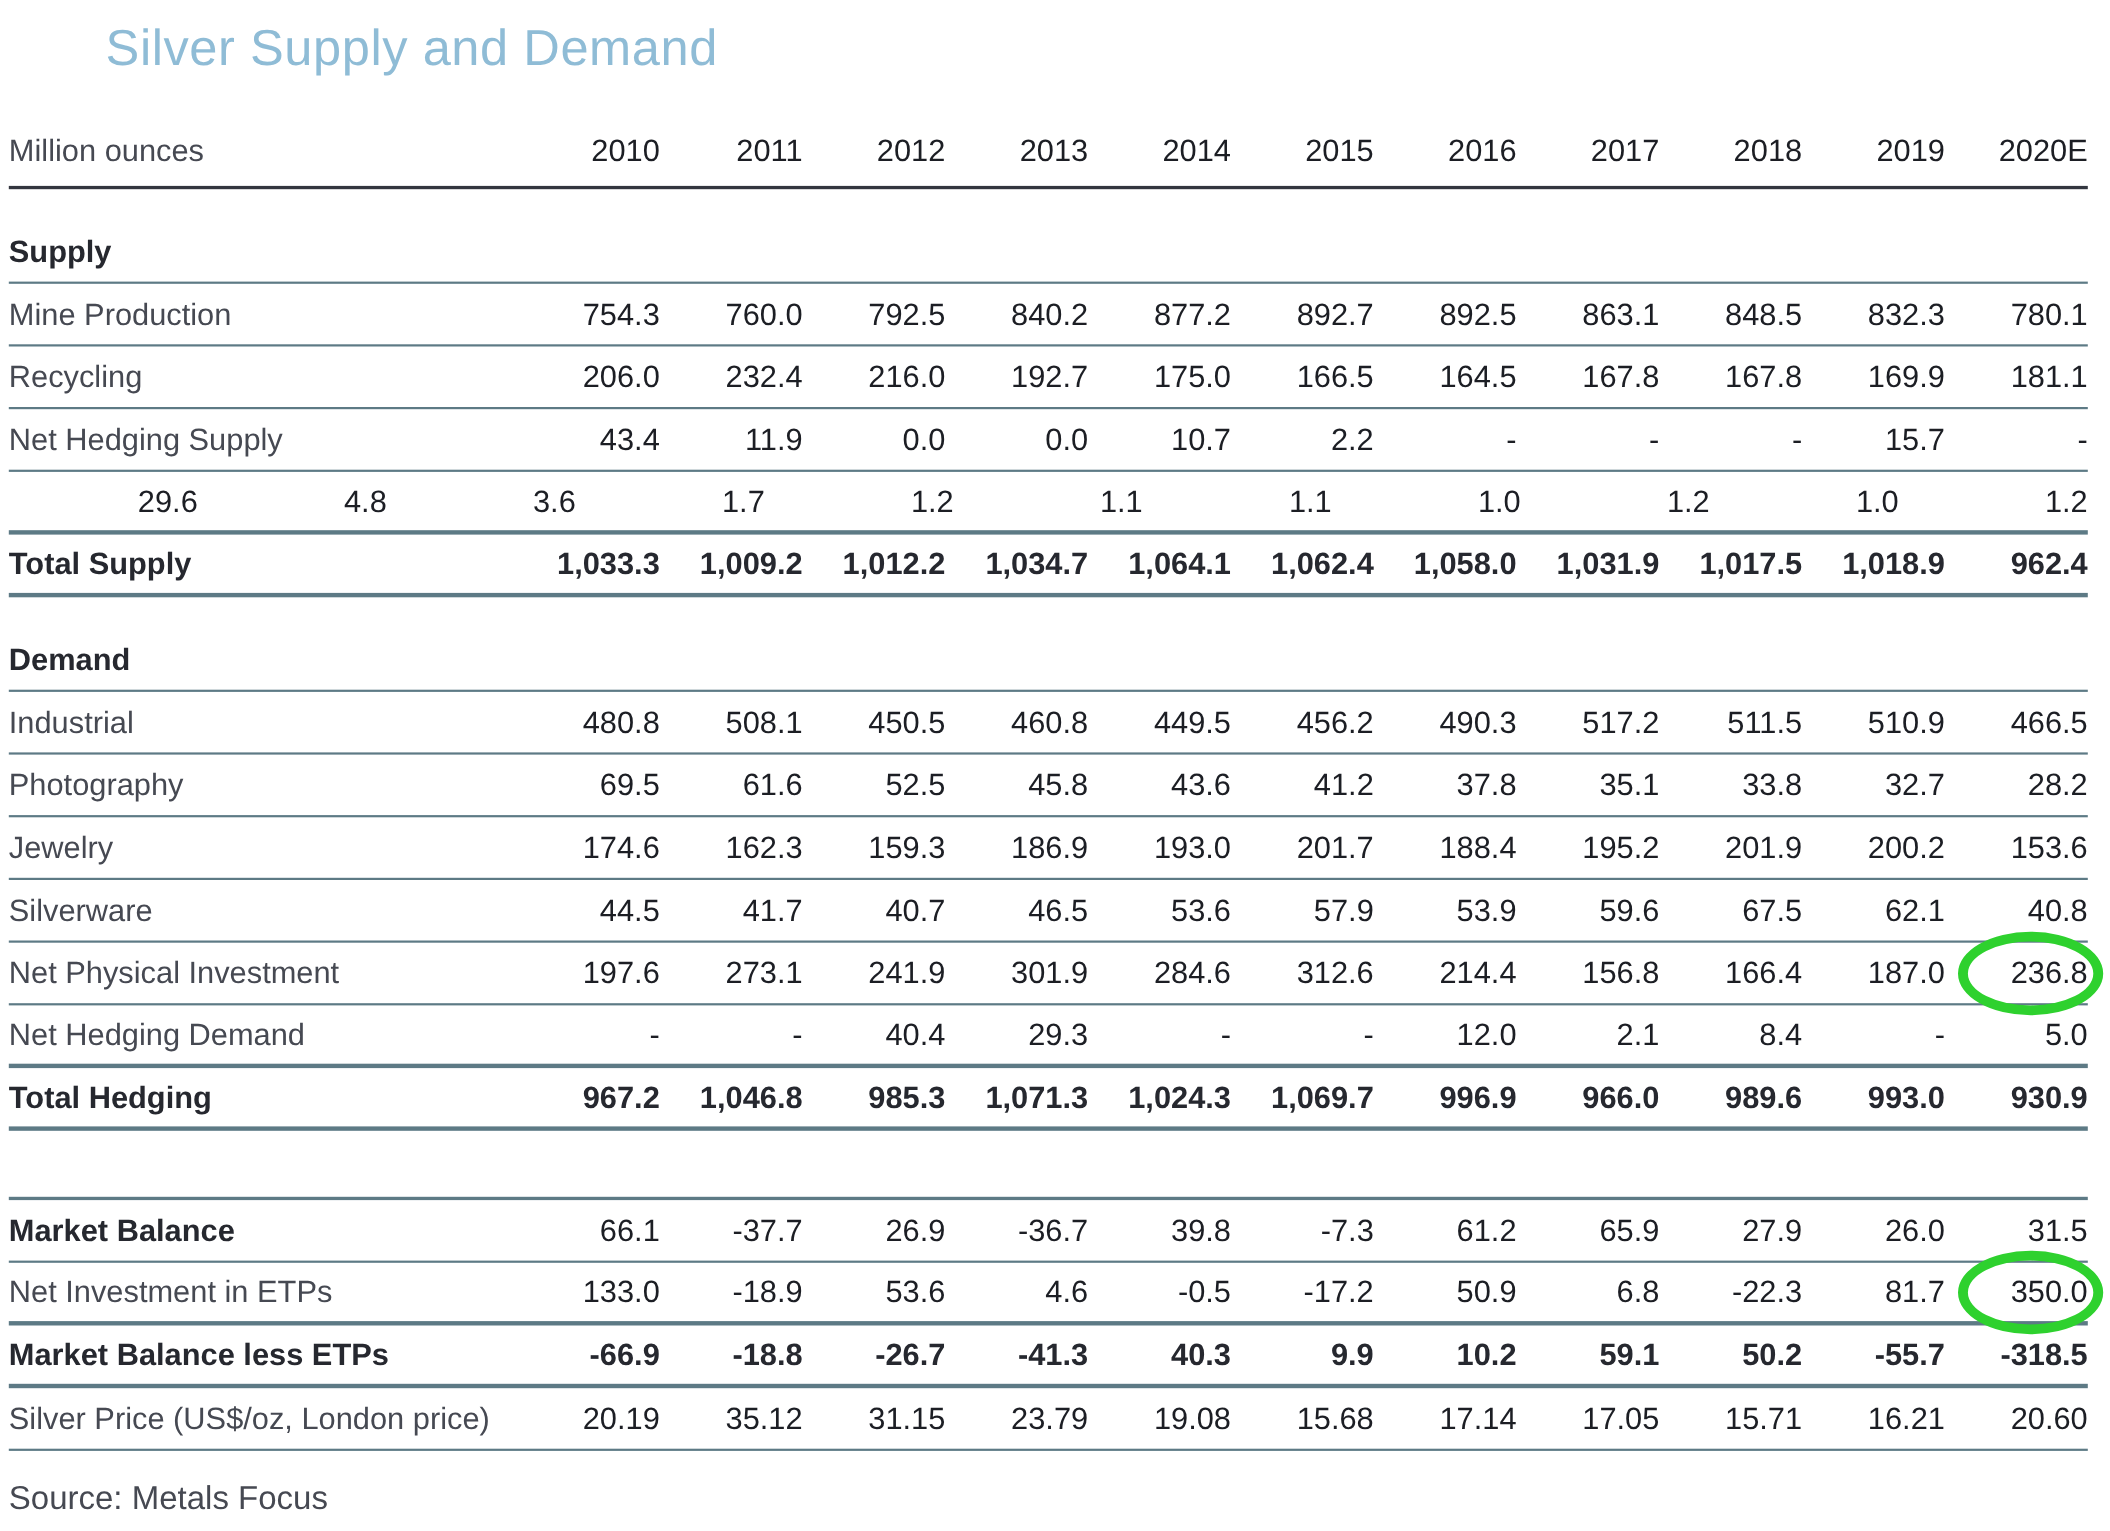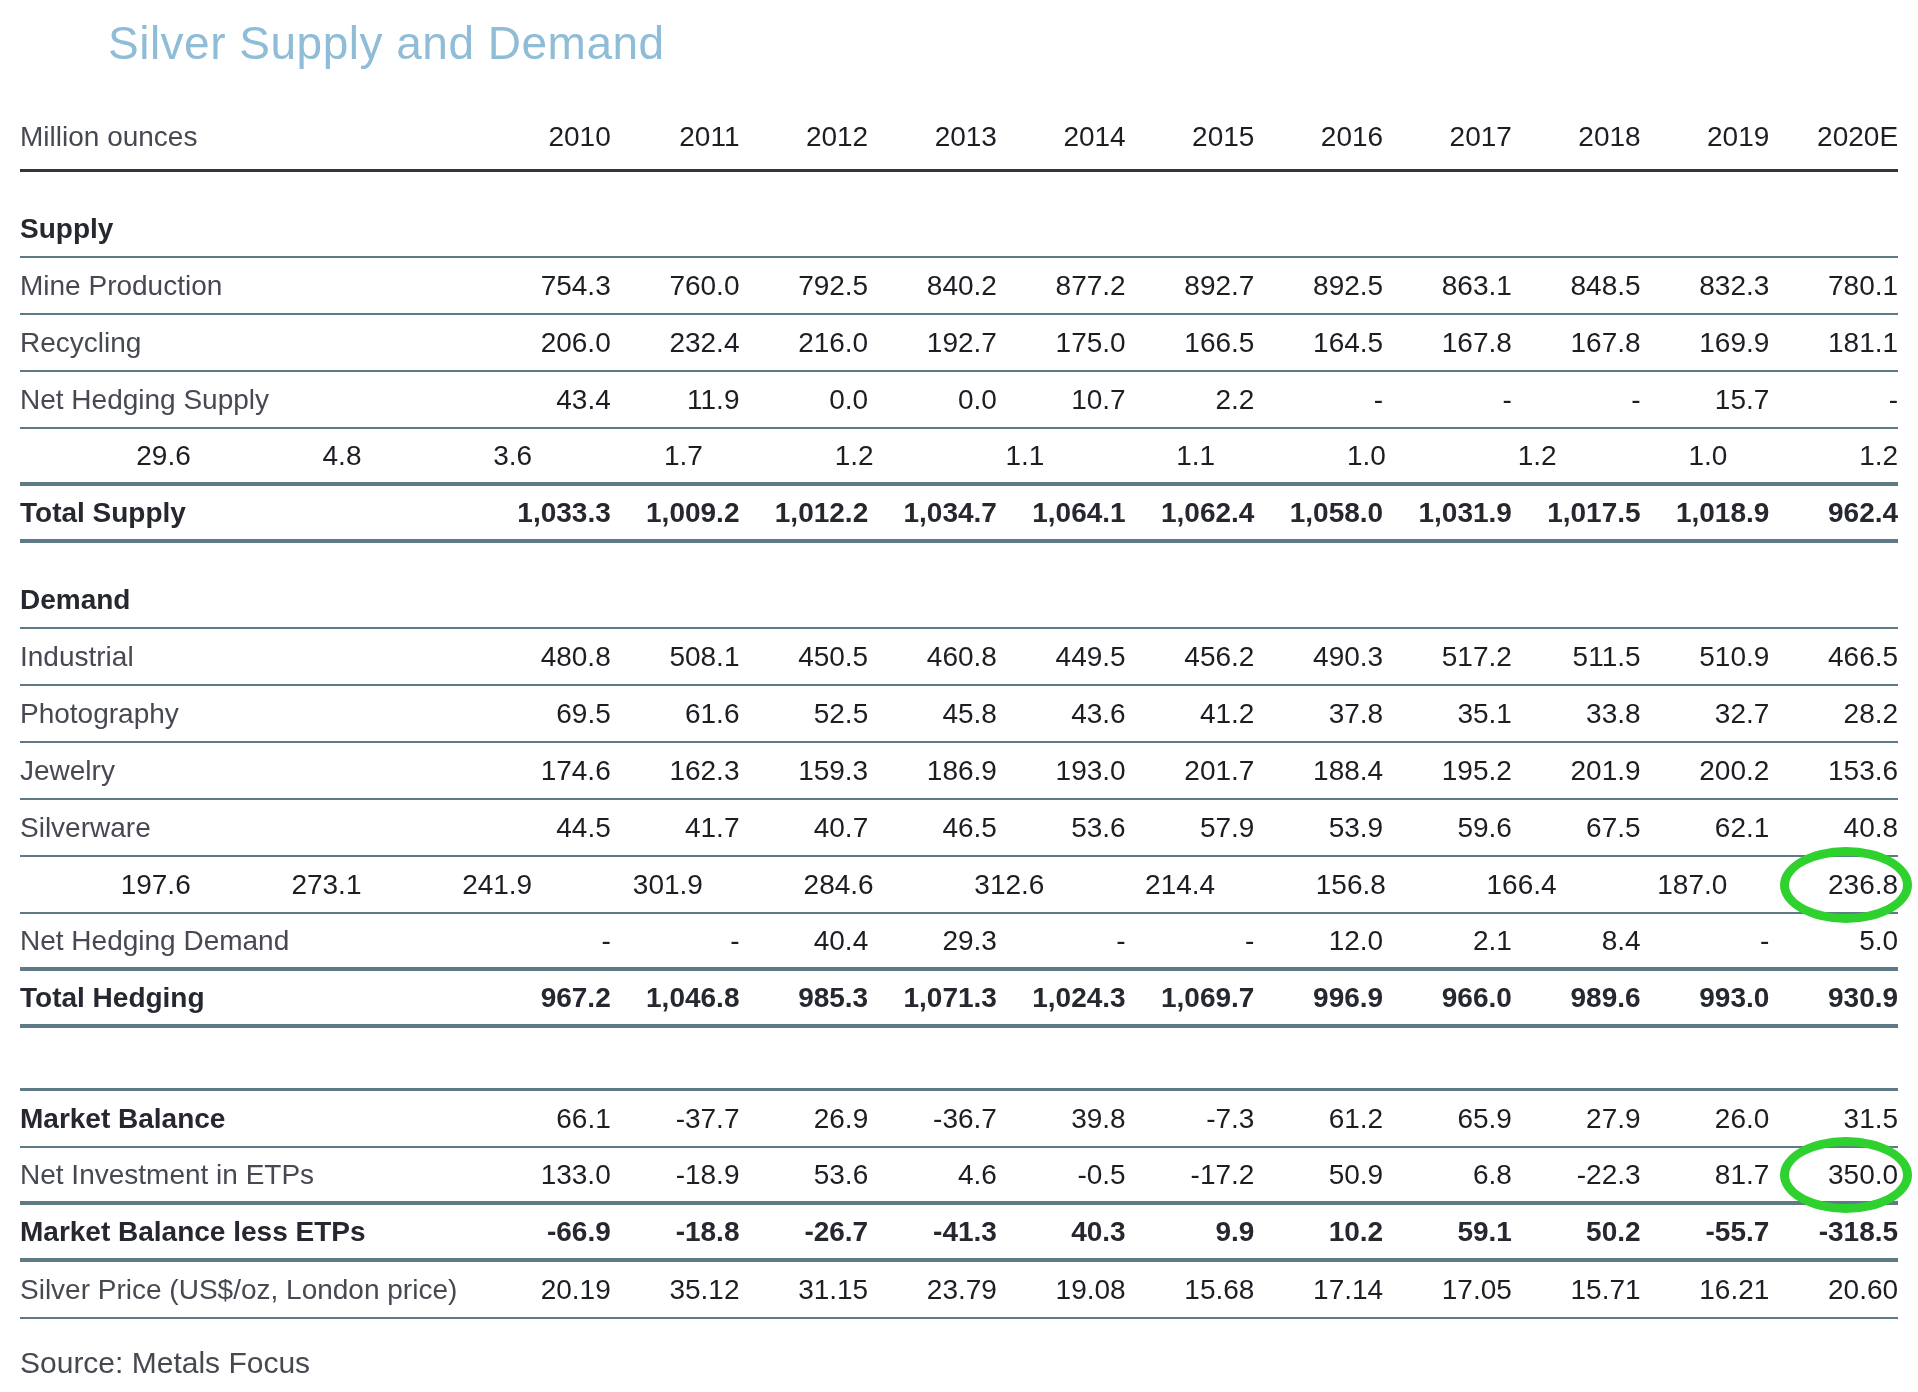--- a/index.html
+++ b/index.html
@@ -2,21 +2,21 @@
 <html style="--title: #8fbcd6; --text: #3b3e4a; --label: #464952; --number: #1c1e24; --strong: #26282f; --rule: #5d7a85; --header_rule: #33363f; --highlight: #2ed12e;"><head>
 <meta charset="utf-8">
 <style>
   * { margin:0; padding:0; box-sizing:border-box; }
   html,body { background:#ffffff; }
   body {
     width:1918px; height:1392px; overflow:hidden;
     font-family:"Liberation Sans", sans-serif;
     color:var(--text, #3b3e4a);
   }
-  .page { width:100%; height:100%; padding:14px 20px 0 20px; position:relative; }
+  .page { width:100%; height:100%; padding:14px 20px 0 8px; position:relative; }
 
   .title {
     margin-left:88px;
     font-size:46px; font-weight:400; letter-spacing:0.5px;
     color:var(--title, #8fbcd6);
     line-height:58px;
   }
 
   .thead-row {
     display:flex; align-items:flex-end;
@@ -204,20 +204,21 @@
           <div class="cell num"><span>46.5</span></div>
           <div class="cell num"><span>53.6</span></div>
           <div class="cell num"><span>57.9</span></div>
           <div class="cell num"><span>53.9</span></div>
           <div class="cell num"><span>59.6</span></div>
           <div class="cell num"><span>67.5</span></div>
           <div class="cell num"><span>62.1</span></div>
           <div class="cell num"><span>40.8</span></div>
         </div>
         <div class="row thin">
+          <div class="cell label">Net Physical Investment</div>
           <div class="cell num"><span>197.6</span></div>
           <div class="cell num"><span>273.1</span></div>
           <div class="cell num"><span>241.9</span></div>
           <div class="cell num"><span>301.9</span></div>
           <div class="cell num"><span>284.6</span></div>
           <div class="cell num"><span>312.6</span></div>
           <div class="cell num"><span>214.4</span></div>
           <div class="cell num"><span>156.8</span></div>
           <div class="cell num"><span>166.4</span></div>
           <div class="cell num"><span>187.0</span></div>

